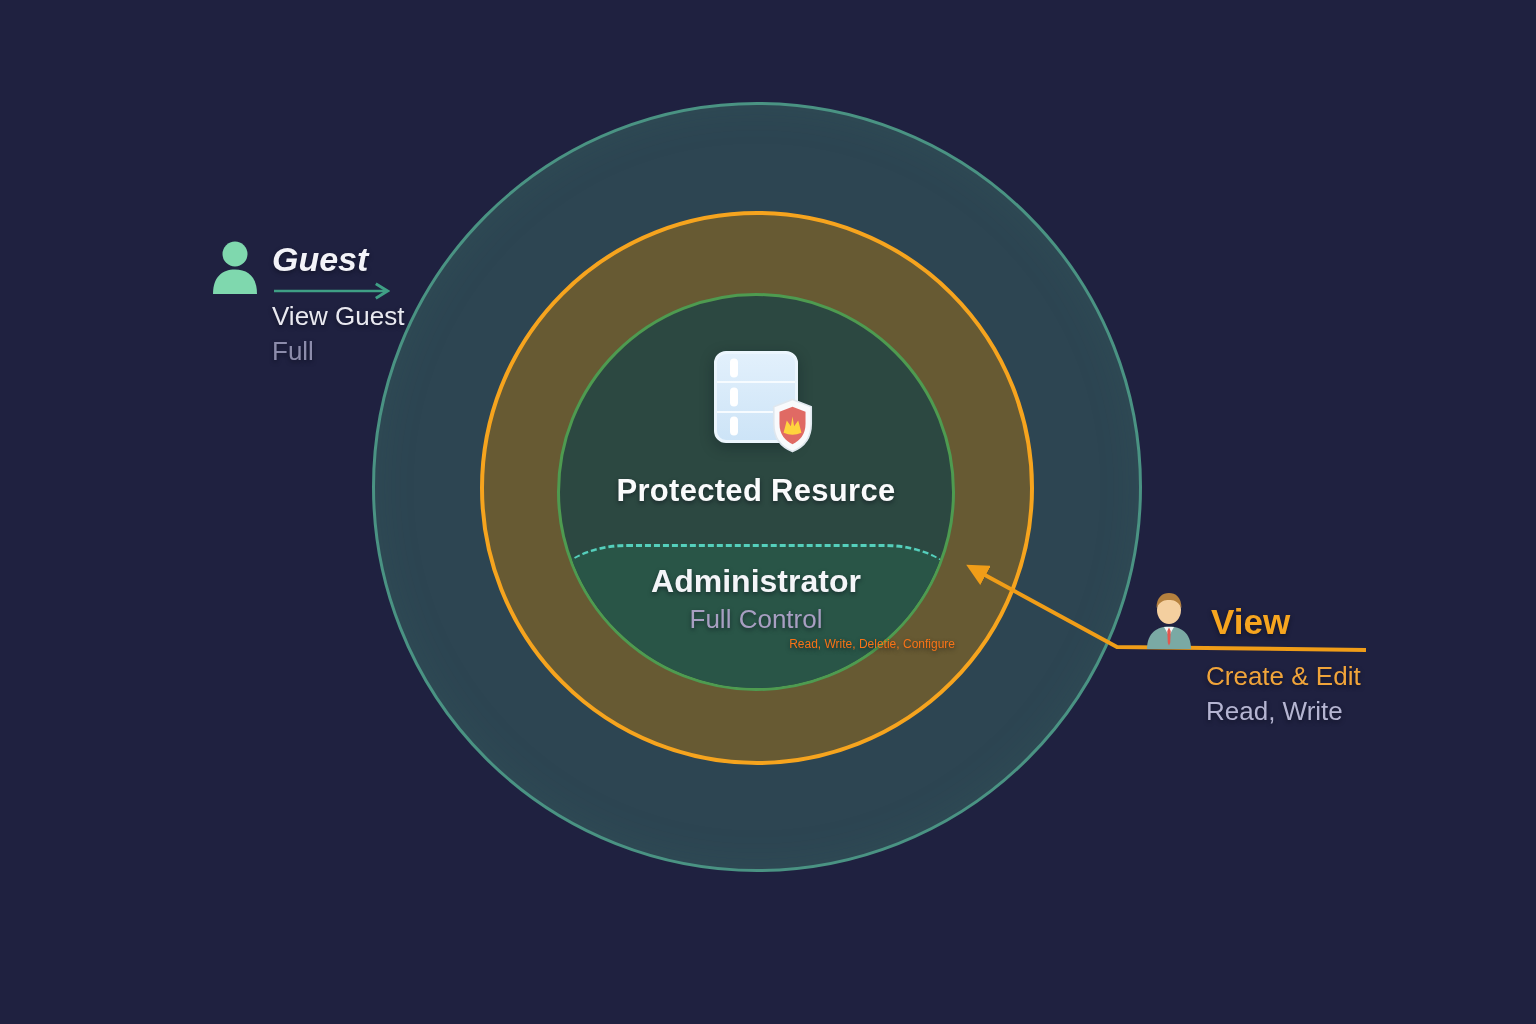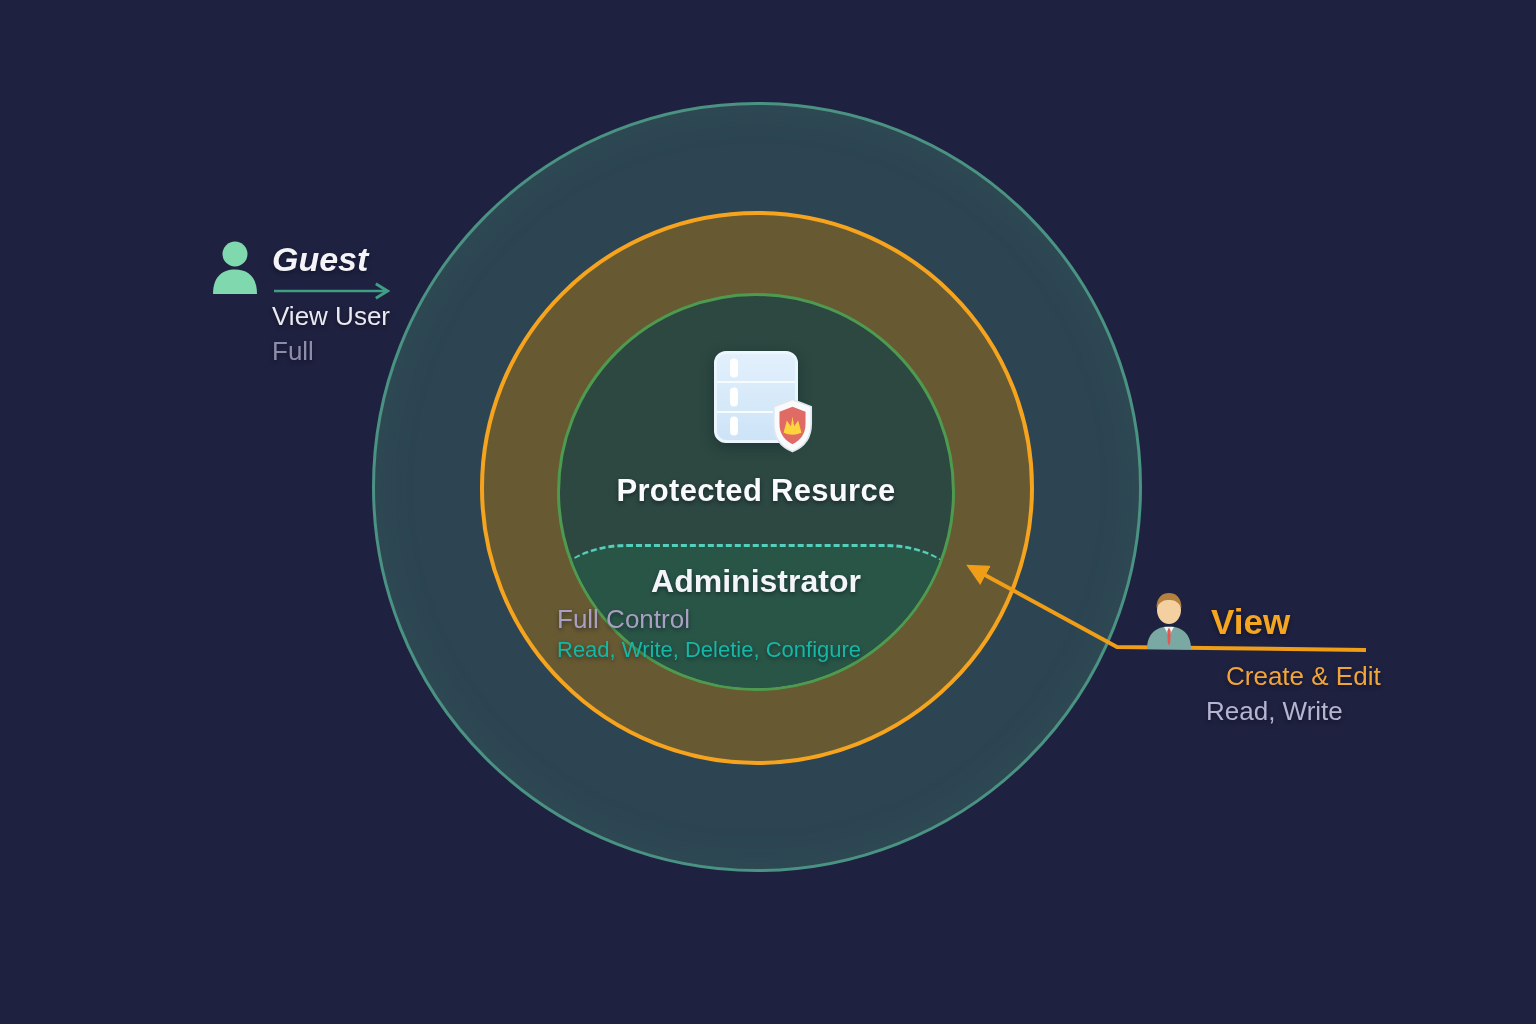--- a/index.html
+++ b/index.html
@@ -55,34 +55,34 @@
   .txt{position:absolute;white-space:nowrap;text-shadow:0 2px 4px rgba(8,10,22,0.5);}
   .center-title{
     left:557px;top:473px;width:398px;text-align:center;
     font-size:31px;font-weight:bold;color:#fafbfc;letter-spacing:0.3px;
   }
   .admin-title{
     left:557px;top:563px;width:398px;text-align:center;
     font-size:32px;font-weight:bold;color:#f4f5f8;
   }
   .admin-sub{
-    left:557px;top:604px;width:398px;
+    left:557px;top:604px;width:398px;text-align:center;
     font-size:26px;color:#a89fc2;
   }
   .admin-perm{
-    left:557px;top:637px;width:398px;text-align:left;
-    font-size:22px;color:#14b8a6;
+    left:557px;top:637px;width:398px;text-align:right;
+    font-size:12px;color:#f97316;
   }
 
   .guest-name{left:272px;top:240px;font-size:34px;font-weight:bold;color:#f3f3f8;font-style:italic;}
   .guest-access{left:272px;top:301px;font-size:26px;color:#e9e9f0;}
   .guest-perm{left:272px;top:336px;font-size:26px;color:#8c8cab;}
 
   .user-name{left:1211px;top:602px;font-size:35px;font-weight:bold;color:#f6a51f;}
-  .user-access{left:1206px;top:661px;font-size:26px;color:#f0a43a;margin-left:20px;}
+  .user-access{left:1206px;top:661px;font-size:26px;color:#f0a43a;}
   .user-perm{left:1206px;top:696px;font-size:26px;color:#b5b5d2;}
 
   .icon-wrap{position:absolute;}
   svg{display:block;}
   .overlay{position:absolute;left:0;top:0;width:1536px;height:1024px;pointer-events:none;}
 </style>
 </head>
 <body>
 
 <div class="canvas">
@@ -130,21 +130,21 @@
   <div class="txt admin-sub">Full Control</div>
   <div class="txt admin-perm">Read, Write, Deletie, Configure</div>
 
   <div class="icon-wrap" style="left:210px;top:239px;">
     <svg width="50" height="55" viewBox="0 0 50 55">
       <circle cx="25" cy="15" r="12.5" fill="#7fd8ae"></circle>
       <path d="M3 55 C3 38 12 30.5 25 30.5 C38 30.5 47 38 47 55 Z" fill="#7fd8ae"></path>
     </svg>
   </div>
   <div class="txt guest-name">Guest</div>
-  <div class="txt guest-access">View User</div>
+  <div class="txt guest-access">View Guest</div>
   <div class="txt guest-perm">Full</div>
 
   <div class="icon-wrap" style="left:1141px;top:591px;">
     <svg width="56" height="58" viewBox="0 0 56 58">
       <path d="M6 58 C6 42 16 35.5 28 35.5 C40 35.5 50 42 50 58 Z" fill="#7aa9a4"></path>
       <path d="M23 36 L28 45 L33 36 Z" fill="#f4f6f6"></path>
       <path d="M26.3 40 L28 36.5 L29.7 40 L29.2 52 L28 54.5 L26.8 52 Z" fill="#e2574f"></path>
       <ellipse cx="28" cy="19" rx="12" ry="14" fill="#f4cf9f"></ellipse>
       <path d="M15.5 17 C15.5 6 21.5 2 28 2 C34.5 2 40.5 6 40.5 17 C36.5 9.5 32.5 9 28 9 C23.5 9 19.5 9.5 15.5 17 Z" fill="#b5813e"></path>
     </svg>

